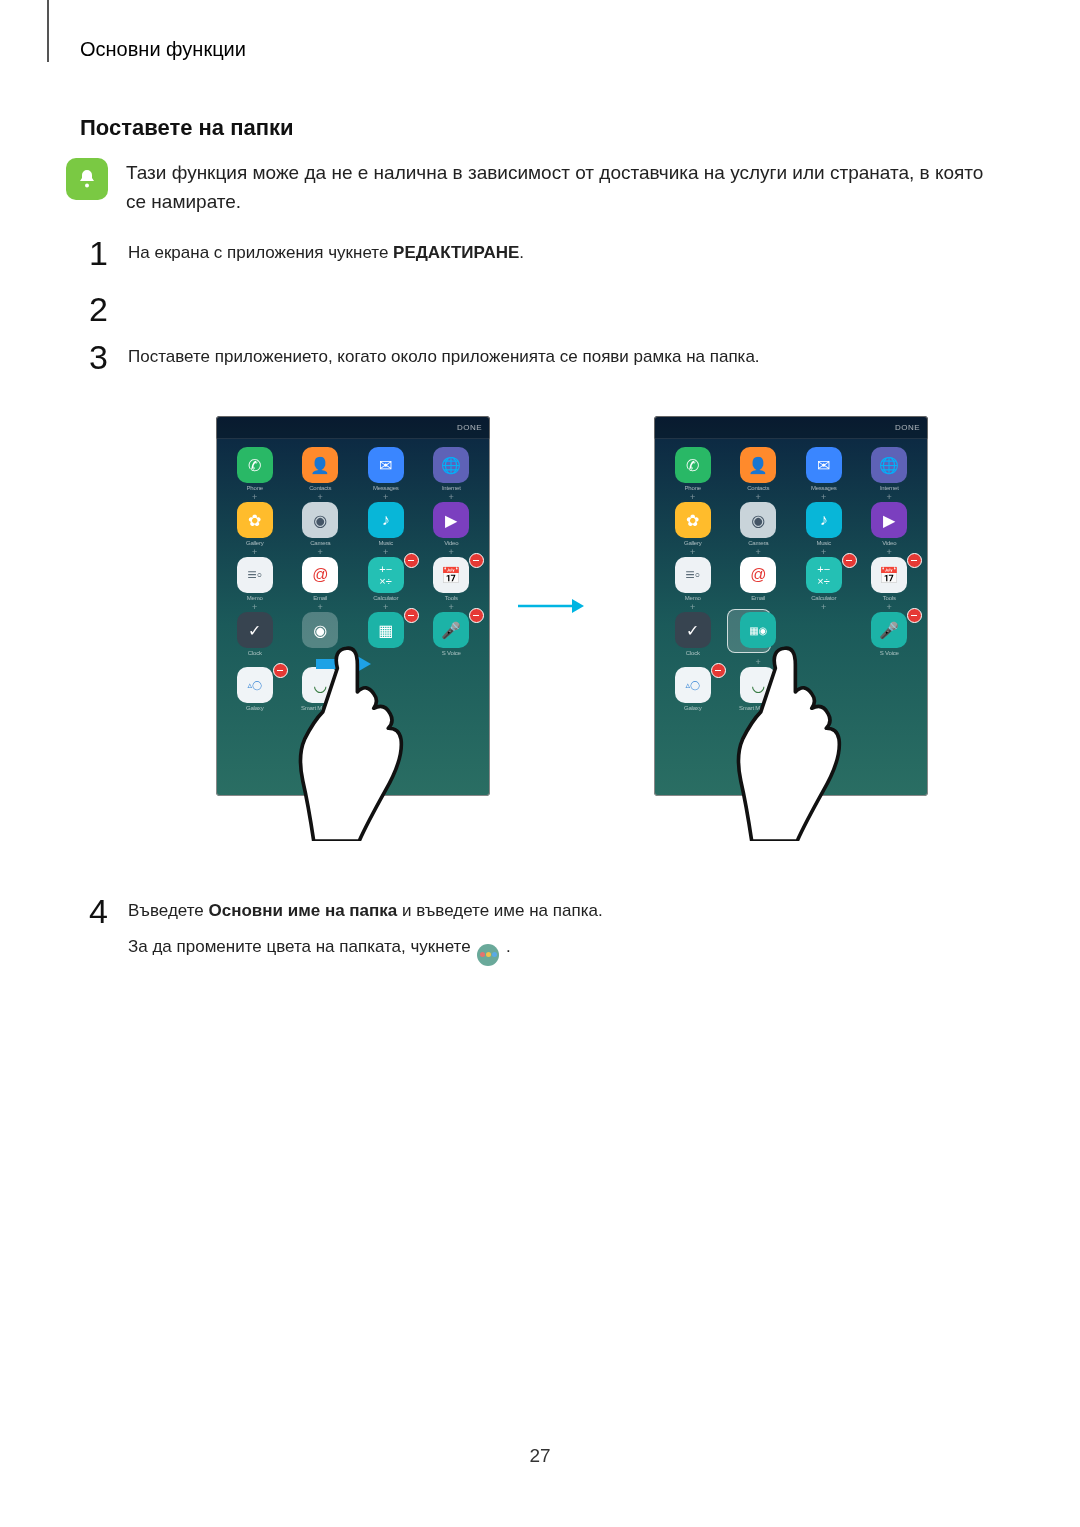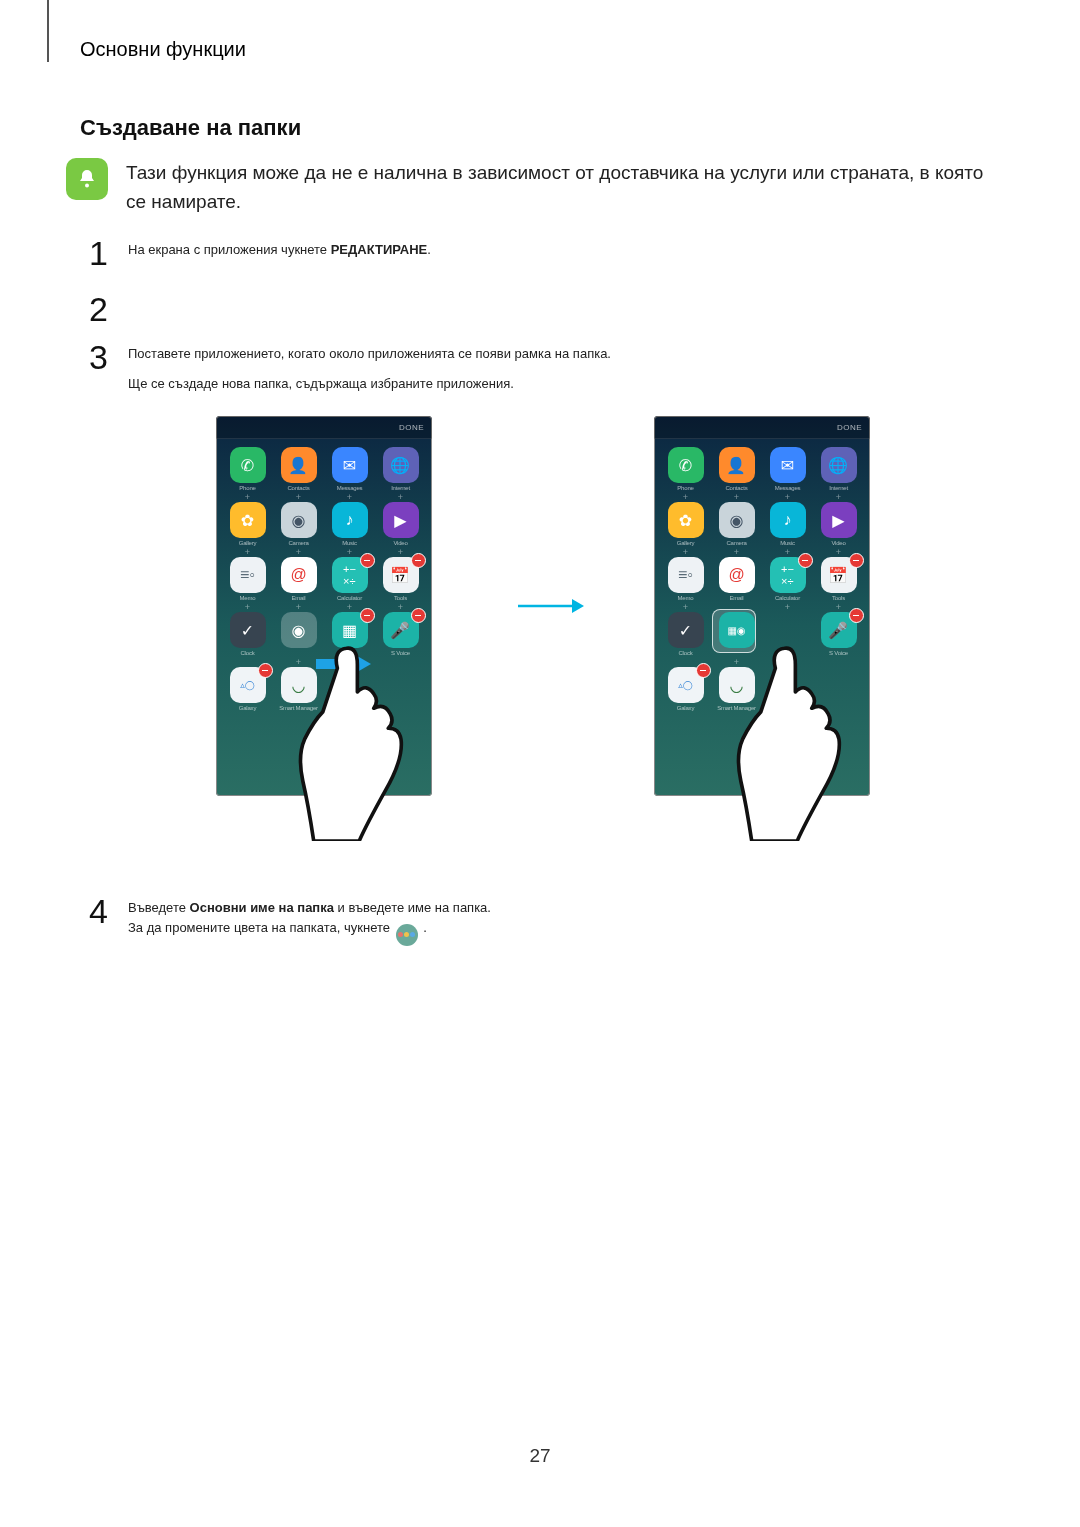--- a/index.html
+++ b/index.html
@@ -74,21 +74,21 @@
   .step-num {
     font-size: 34px;
     font-weight: 400;
     color: #111;
     line-height: 0.9;
     width: 28px;
     flex-shrink: 0;
     text-align: right;
   }
   .step-text {
-    font-size: 13px;
+    font-size: 17px;
     line-height: 1.55;
     color: #222;
     padding-top: 2px;
   }
   .step-text b { font-weight: 700; }
   .bottom-para {
     position: absolute;
     left: 80px;
     top: 1012px;
     width: 910px;
@@ -116,21 +116,21 @@
     align-items: flex-start;
     justify-content: center;
     gap: 70px;
   }
   .phone-wrap {
     position: relative;
     width: 230px;
     height: 450px;
   }
   .phone {
-    width: 216px;
+    width: 274px;
     height: 380px;
     border-radius: 4px;
     background: linear-gradient(180deg, #0b2440 0%, #1b5a5a 55%, #2a6e63 100%);
     position: relative;
     overflow: hidden;
     box-shadow: 0 0 0 1px #888 inset;
   }
   .phone-top {
     height: 22px;
     background: rgba(0,0,0,0.25);
@@ -270,21 +270,21 @@
   }
 </style>
 </head>
 <body>
 
 <div class="page">
 
   <div class="vbar"></div>
   <div class="breadcrumb">Основни функции</div>
 
-  <div class="heading">Създаване на папки</div>
+  <div class="heading">Поставете на папки</div>
 
   <div class="note-row">
     <div class="note-icon">
       <svg width="24" height="24" viewBox="0 0 24 24" fill="none">
         <path d="M12 3a5 5 0 0 0-5 5v3l-2 3h14l-2-3V8a5 5 0 0 0-5-5z" fill="#fff"></path>
         <circle cx="12" cy="18.5" r="2" fill="#fff"></circle>
       </svg>
     </div>
     <div class="note-text">Тази функция може да не е налична в зависимост от доставчика на услуги или страната, в която се намирате.</div>
   </div>
@@ -297,21 +297,20 @@
   </div>
 
   <div class="step" style="top:294px;">
     <div class="step-num">2</div>
   </div>
 
   <div class="step" style="top:342px;">
     <div class="step-num">3</div>
     <div class="step-text">
       <div>Поставете приложението, когато около приложенията се появи рамка на папка.</div>
-      <div style="margin-top:10px;">Ще се създаде нова папка, съдържаща избраните приложения.</div>
     </div>
   </div>
 
   <div class="phones">
 
     <div class="phone-wrap">
       <div class="phone">
         <div class="phone-top">DONE</div>
         <div class="grid">
           <div class="cell">
@@ -539,21 +538,21 @@
       </svg>
     </div>
   </div>
 
   <div class="step" style="top:896px;">
     <div class="step-num">4</div>
     <div class="step-text">
       <div>
         <span>Въведете </span><b>Основни име на папка</b><span> и въведете име на папка.</span>
       </div>
-      <div style="">
+      <div style="margin-top:10px;">
         <span>За да промените цвета на папката, чукнете </span>
         <span class="inline-palette">
           <span style="background:#e5736e;"></span>
           <span style="background:#f0c24b;"></span>
           <span style="background:#5aa9e6;"></span>
         </span>
         <span>.</span>
       </div>
     </div>
   </div>

